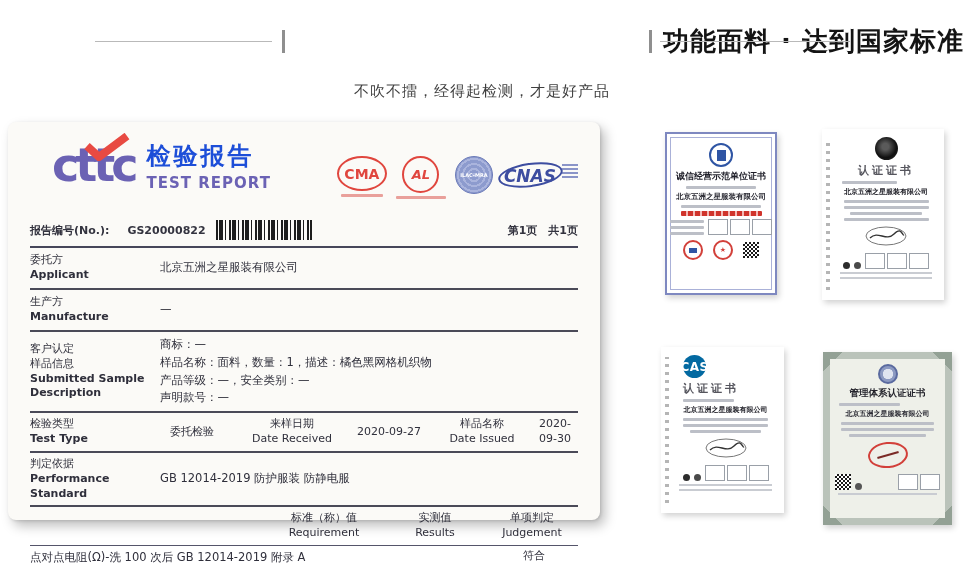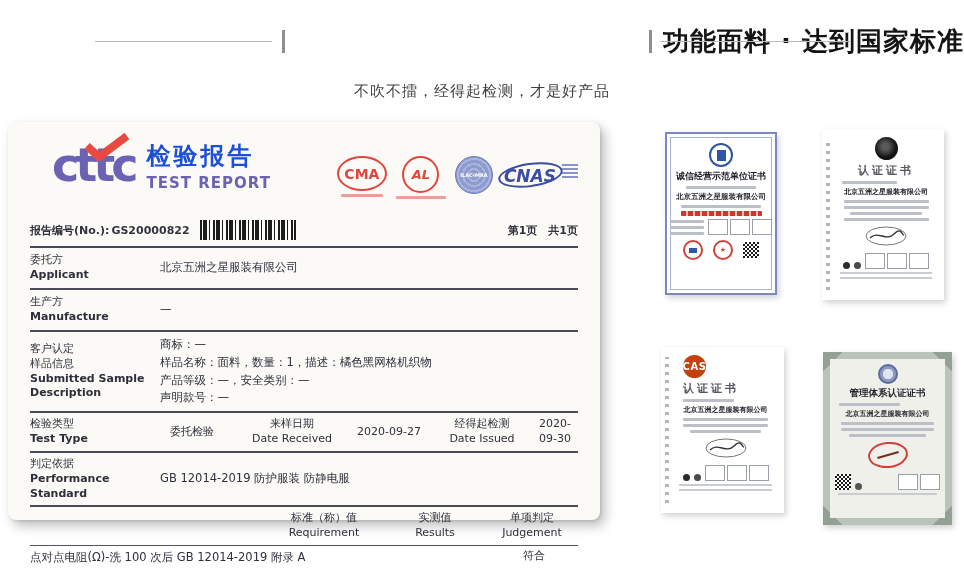--- a/index.html
+++ b/index.html
@@ -38,21 +38,21 @@
   .mark-cnas{display:flex;gap:4px;align-items:flex-start;margin-top:6px;}
   .cnas-text{color:#3d4da0;font-weight:800;font-style:italic;font-size:17px;position:relative;padding:4px 2px;}
   .cnas-text::after{content:"";position:absolute;left:-4px;top:1px;width:108%;height:20px;
                     border:2px solid #3d4da0;border-radius:50%;transform:rotate(-8deg);}
   .cnas-side{display:flex;flex-direction:column;gap:2px;padding-top:2px;}
   .cnas-side i{display:block;width:16px;height:2px;background:#8a94c8;}
 
   .report-no-row{display:flex;align-items:center;font-size:11px;color:#33333f;padding:4px 0 6px;
                  border-bottom:2px solid #46465a;}
   .report-no-label{font-weight:600;}
-  .report-no-value{font-weight:700;margin-left:2px;}
+  .report-no-value{font-weight:700;margin-left:18px;}
   .barcode{width:96px;height:20px;margin-left:10px;
            background:repeating-linear-gradient(90deg,#1d1d1d 0 2px,transparent 2px 3px,#1d1d1d 3px 7px,transparent 7px 9px,#1d1d1d 9px 10px,transparent 10px 13px);}
   .page-info{margin-left:auto;font-weight:600;}
 
   .trow{display:flex;border-bottom:2px solid #4a4a58;padding:4px 0;align-items:center;}
   .tlabel{width:116px;text-align:left;font-size:11px;color:#2f2f3b;line-height:1.35;}
   .tlabel .en{font-weight:700;}
   .tvalue{flex:1;padding-left:14px;font-size:11.5px;color:#2f2f3b;line-height:1.55;}
   .cell{text-align:center;font-size:11px;color:#2f2f3b;line-height:1.35;}
   .results-header{border-bottom:1px solid #55556a;}
@@ -80,21 +80,21 @@
   .cert1-company{font-size:7.5px;font-weight:700;color:#2a2a33;white-space:nowrap;}
   .stamp-red{width:20px;height:20px;border:2px solid #d2403a;border-radius:50%;box-sizing:border-box;
              display:flex;align-items:center;justify-content:center;font-size:7px;color:#d2403a;}
   .stamp-red.blue-core i{display:block;width:8px;height:5px;background:#2f55a4;}
 
   .certbw{padding:8px 8px 6px 14px;display:flex;flex-direction:column;align-items:center;gap:3px;}
   .vsquiggle{position:absolute;left:4px;top:10px;bottom:10px;width:4px;
              background:repeating-linear-gradient(0deg,#b5b5b5 0 3px,transparent 3px 8px);}
   .seal-black{width:23px;height:23px;border-radius:50%;
               background:radial-gradient(circle at 45% 42%,#5a5a5a 0 18%,#101010 60%,#2e2e2e 100%);}
-  .cas-logo{width:23px;height:23px;border-radius:50%;background:#c2410c;color:#fff;font-size:10px;
+  .cas-logo{width:23px;height:23px;border-radius:50%;background:#0369a1;color:#fff;font-size:12px;
             font-weight:800;display:flex;align-items:center;justify-content:center;letter-spacing:.5px;align-self:flex-start;margin-left:8px;}
   .certbw-title{font-size:11px;font-weight:700;color:#55555d;letter-spacing:3px;white-space:nowrap;}
   .certbw-company{font-size:7px;font-weight:700;color:#23232b;white-space:nowrap;}
   .sig{margin:2px 0;}
   .bw-bottom{display:flex;align-items:flex-end;gap:4px;margin-top:2px;}
   .dot{width:7px;height:7px;border-radius:50%;background:#2c2c2c;}
 
   .cert4{left:823px;top:352px;width:129px;height:173px;padding:7px;background:#bac3ba;
          background-image:linear-gradient(135deg,#93a195 14px,transparent 14px),
                           linear-gradient(225deg,#93a195 14px,transparent 14px),
@@ -206,21 +206,21 @@
         <div>检验类型</div>
         <div class="en">Test Type</div>
       </div>
       <div class="cell" style="width:92px;">委托检验</div>
       <div class="cell" style="width:108px;">
         <div>来样日期</div>
         <div class="en">Date Received</div>
       </div>
       <div class="cell" style="width:86px;">2020-09-27</div>
       <div class="cell" style="width:100px;">
-        <div>经得起检测</div>
+        <div>样品名称</div>
         <div class="en">Date Issued</div>
       </div>
       <div class="cell" style="flex:1;">2020-09-30</div>
     </div>
 
     <div class="trow">
       <div class="tlabel">
         <div>判定依据</div>
         <div class="en">Performance</div>
         <div class="en">Standard</div>

